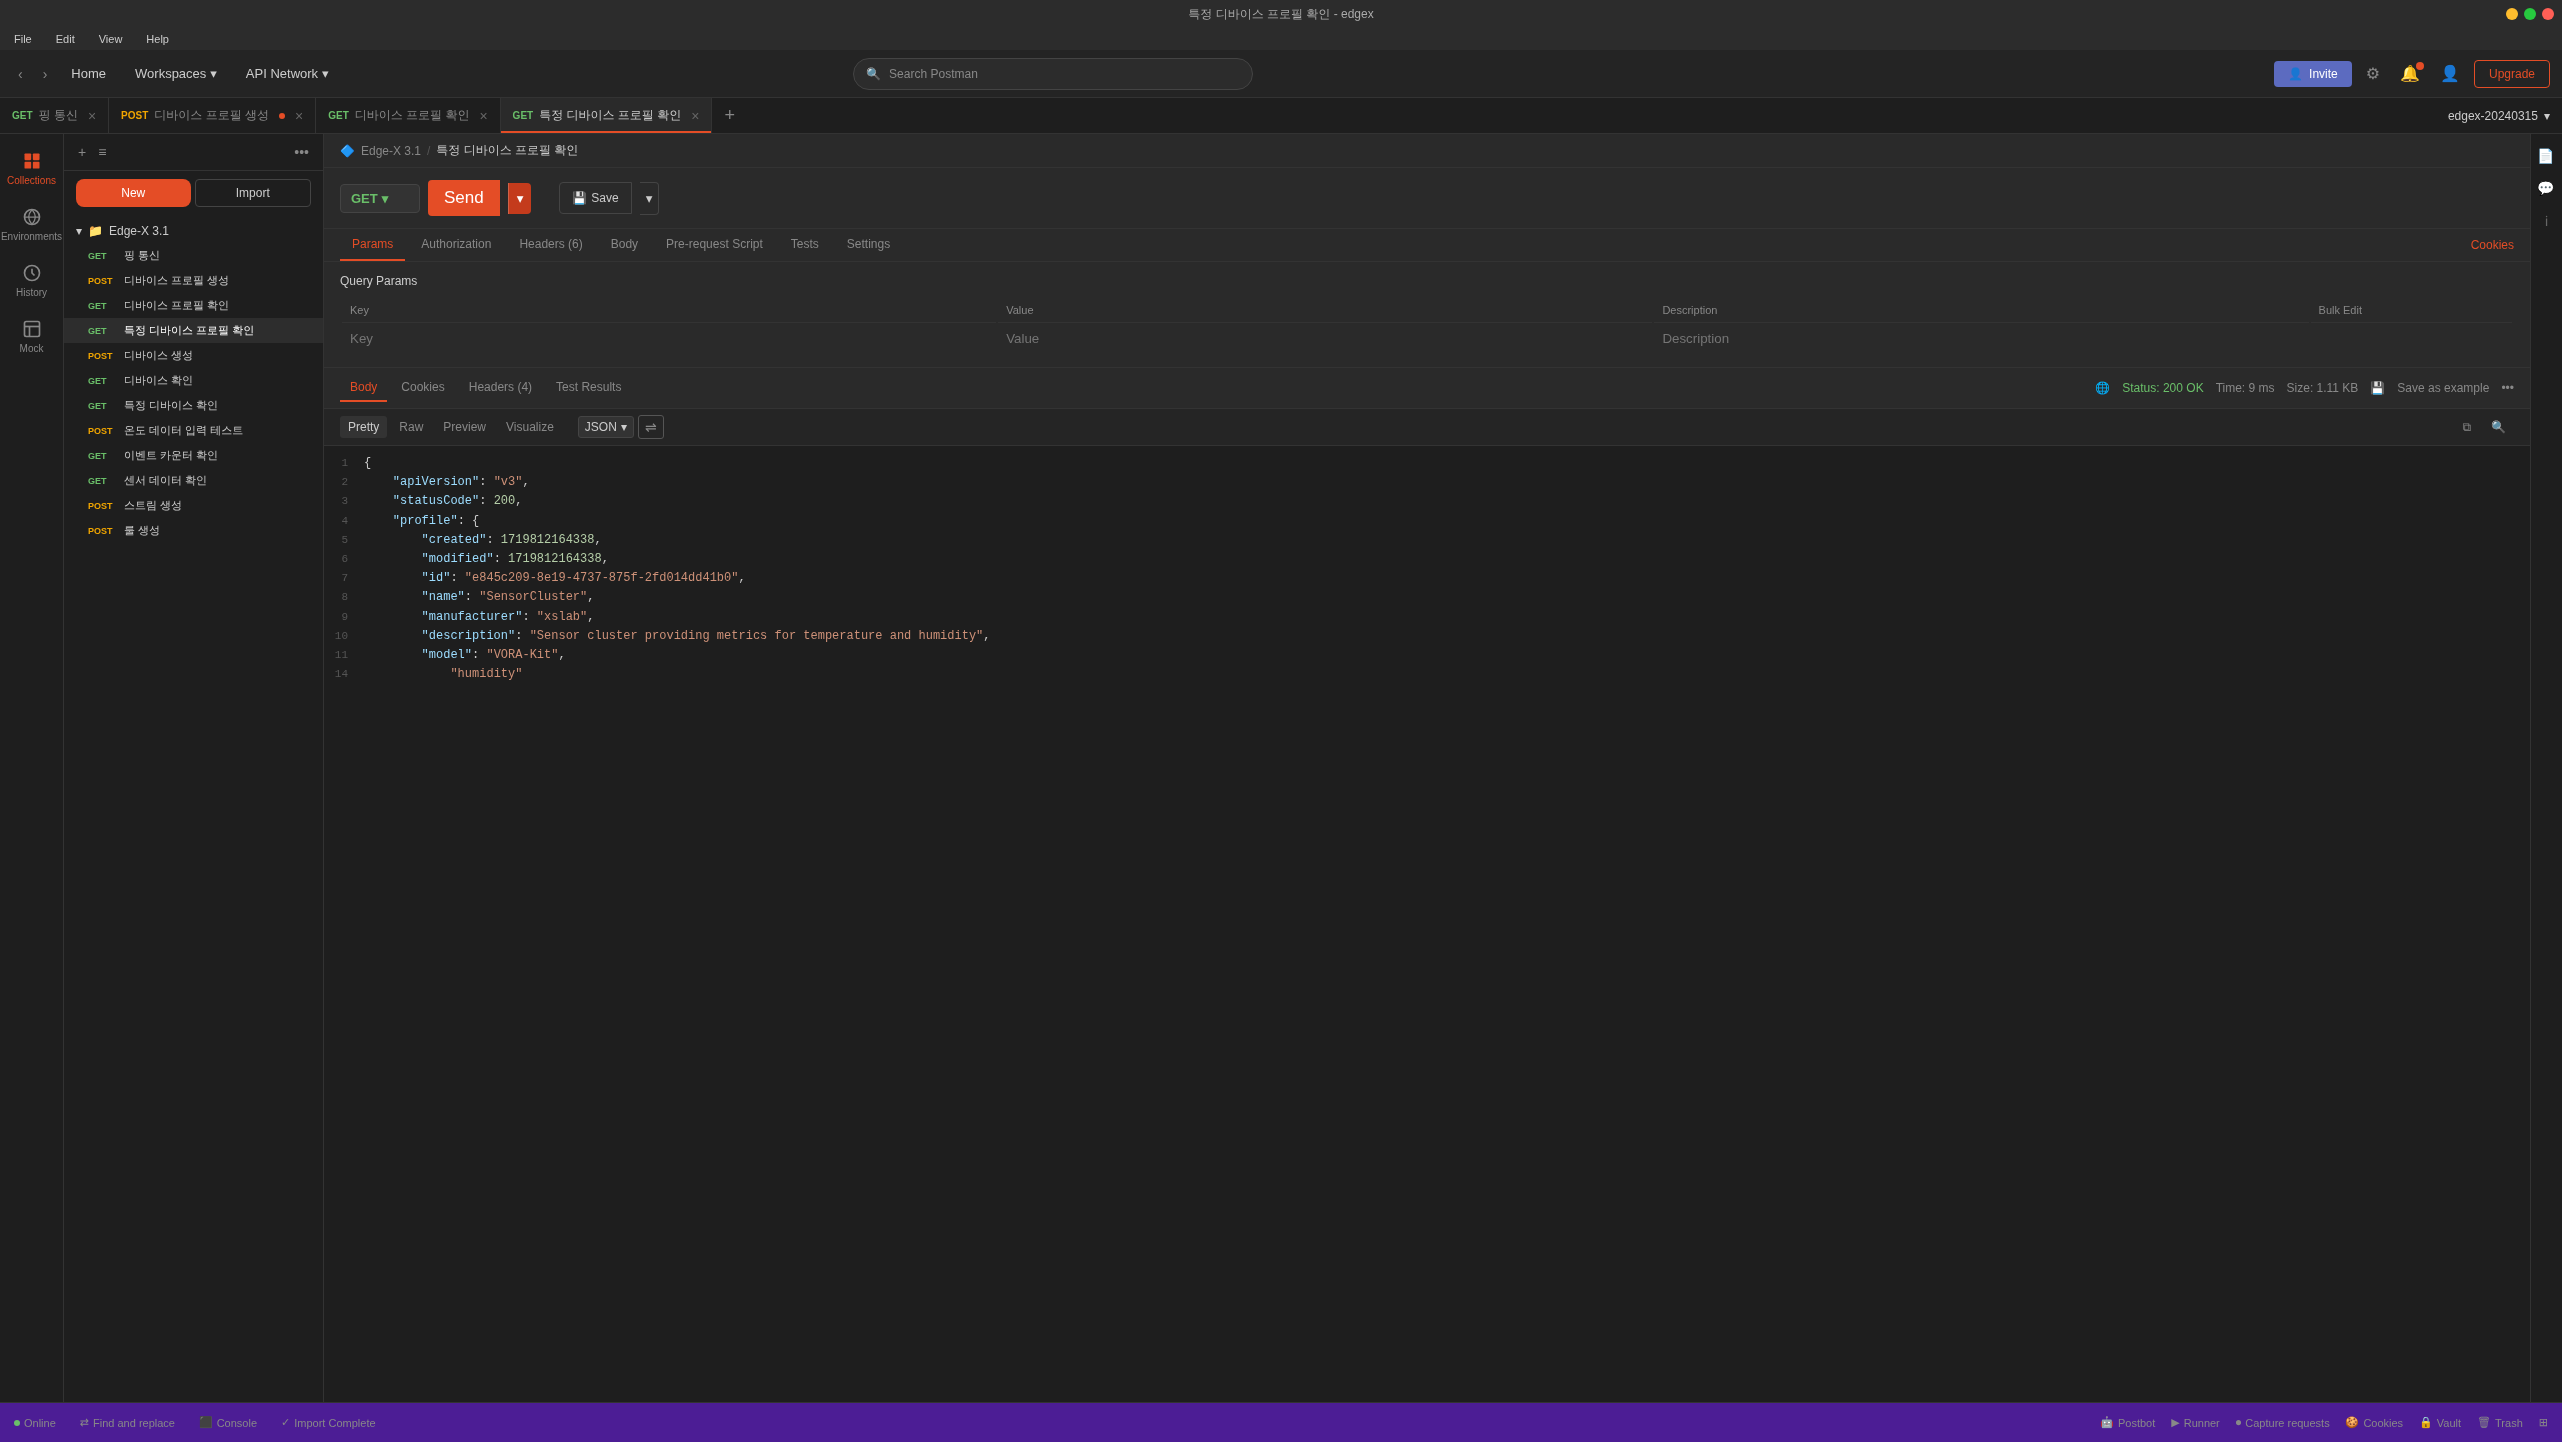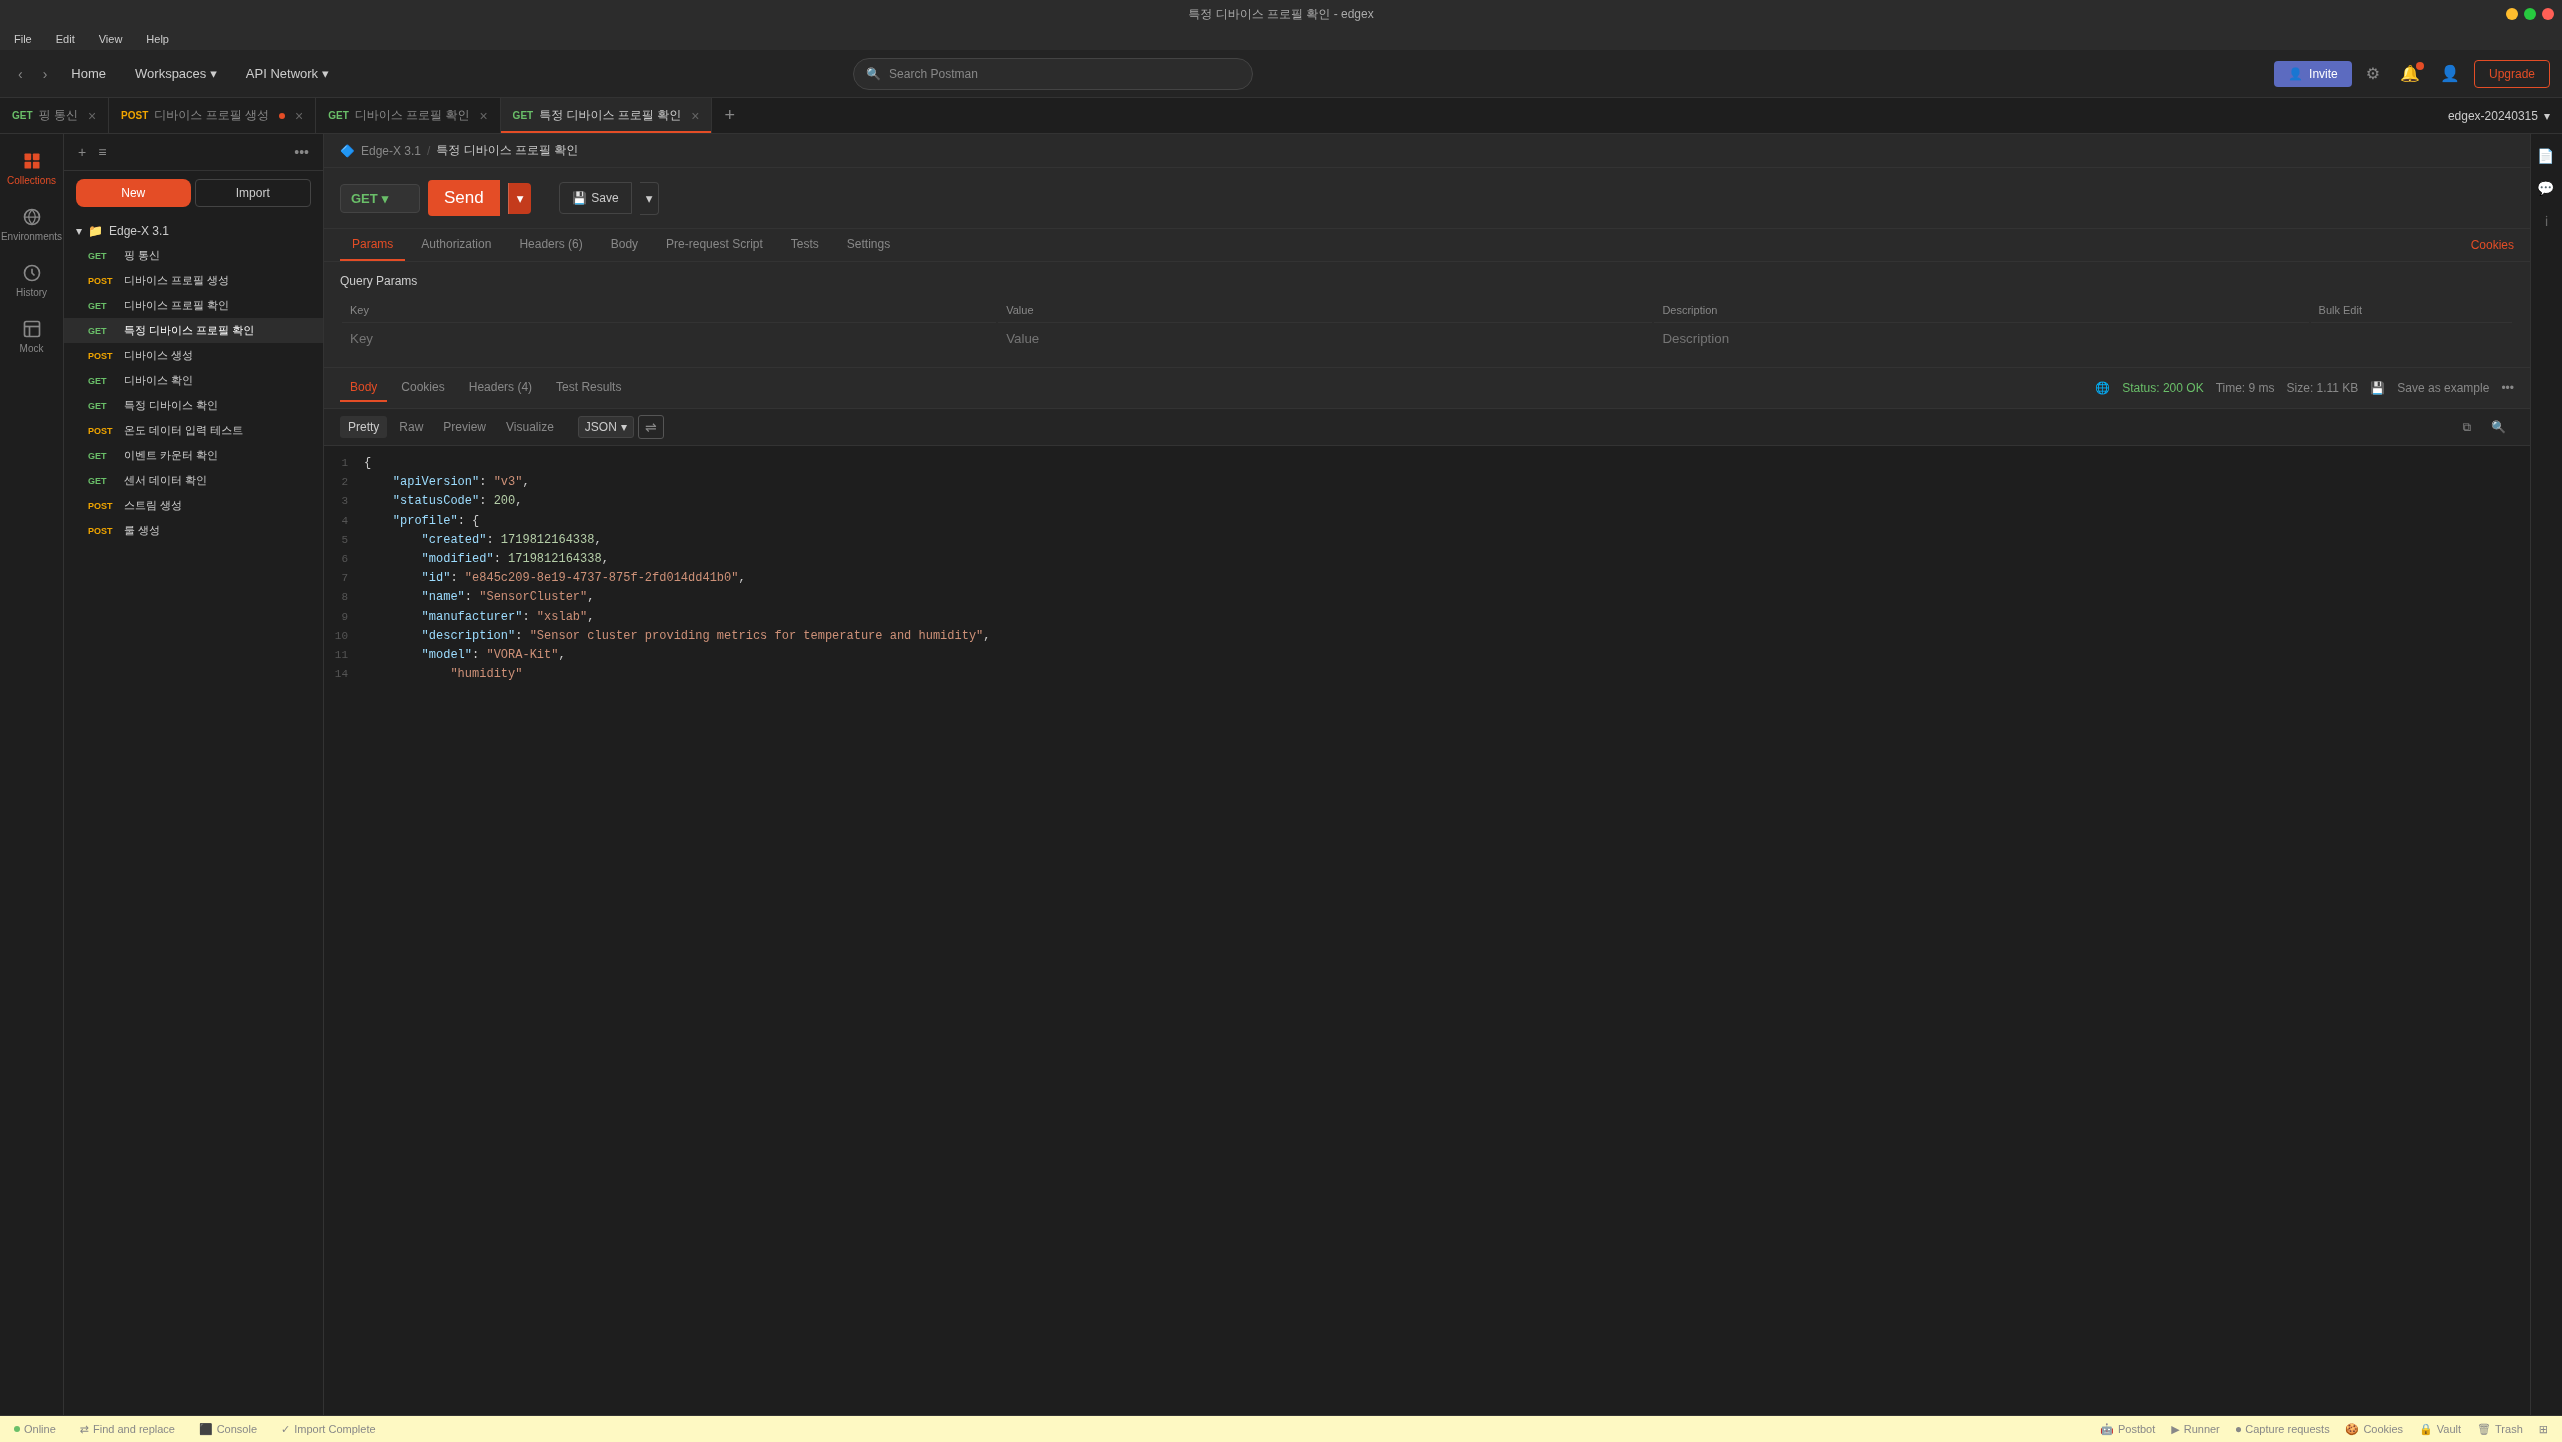--- a/index.html
+++ b/index.html
@@ -121,21 +121,21 @@
     .json-key { color: #9cdcfe; }
     .json-string { color: #ce9178; }
     .json-number { color: #b5cea8; }
     .json-bracket { color: #ccc; }
 
     
     .right-panel { width: 32px; background: #1e1e1e; border-left: 1px solid #333; display: flex; flex-direction: column; align-items: center; padding: 8px 0; gap: 4px; }
     .right-icon { width: 28px; height: 28px; display: flex; align-items: center; justify-content: center; cursor: pointer; color: #666; border-radius: 4px; font-size: 14px; }
 
     
-    .status-bar { height: 27px; background: #fef9c3; display: flex; align-items: center; padding: 0 8px; gap: 12px; font-size: 11px; color: #888; border-top: 1px solid #333; }
+    .status-bar { height: 40px; background: #4c1d95; display: flex; align-items: center; padding: 0 8px; gap: 12px; font-size: 11px; color: #888; border-top: 1px solid #333; }
     .status-item { display: flex; align-items: center; gap: 4px; cursor: pointer; padding: 2px 6px; border-radius: 3px; }
     .status-dot { width: 6px; height: 6px; border-radius: 50%; background: #6abf69; }
     .status-right { margin-left: auto; display: flex; gap: 4px; }
 
     
     ::-webkit-scrollbar { width: 6px; height: 6px; }
     ::-webkit-scrollbar-track { background: #1e1e1e; }
     ::-webkit-scrollbar-thumb { background: #444; border-radius: 3px; }
 
     .notification-dot { position: absolute; top: 2px; right: 2px; width: 8px; height: 8px; background: #E44D26; border-radius: 50%; }

